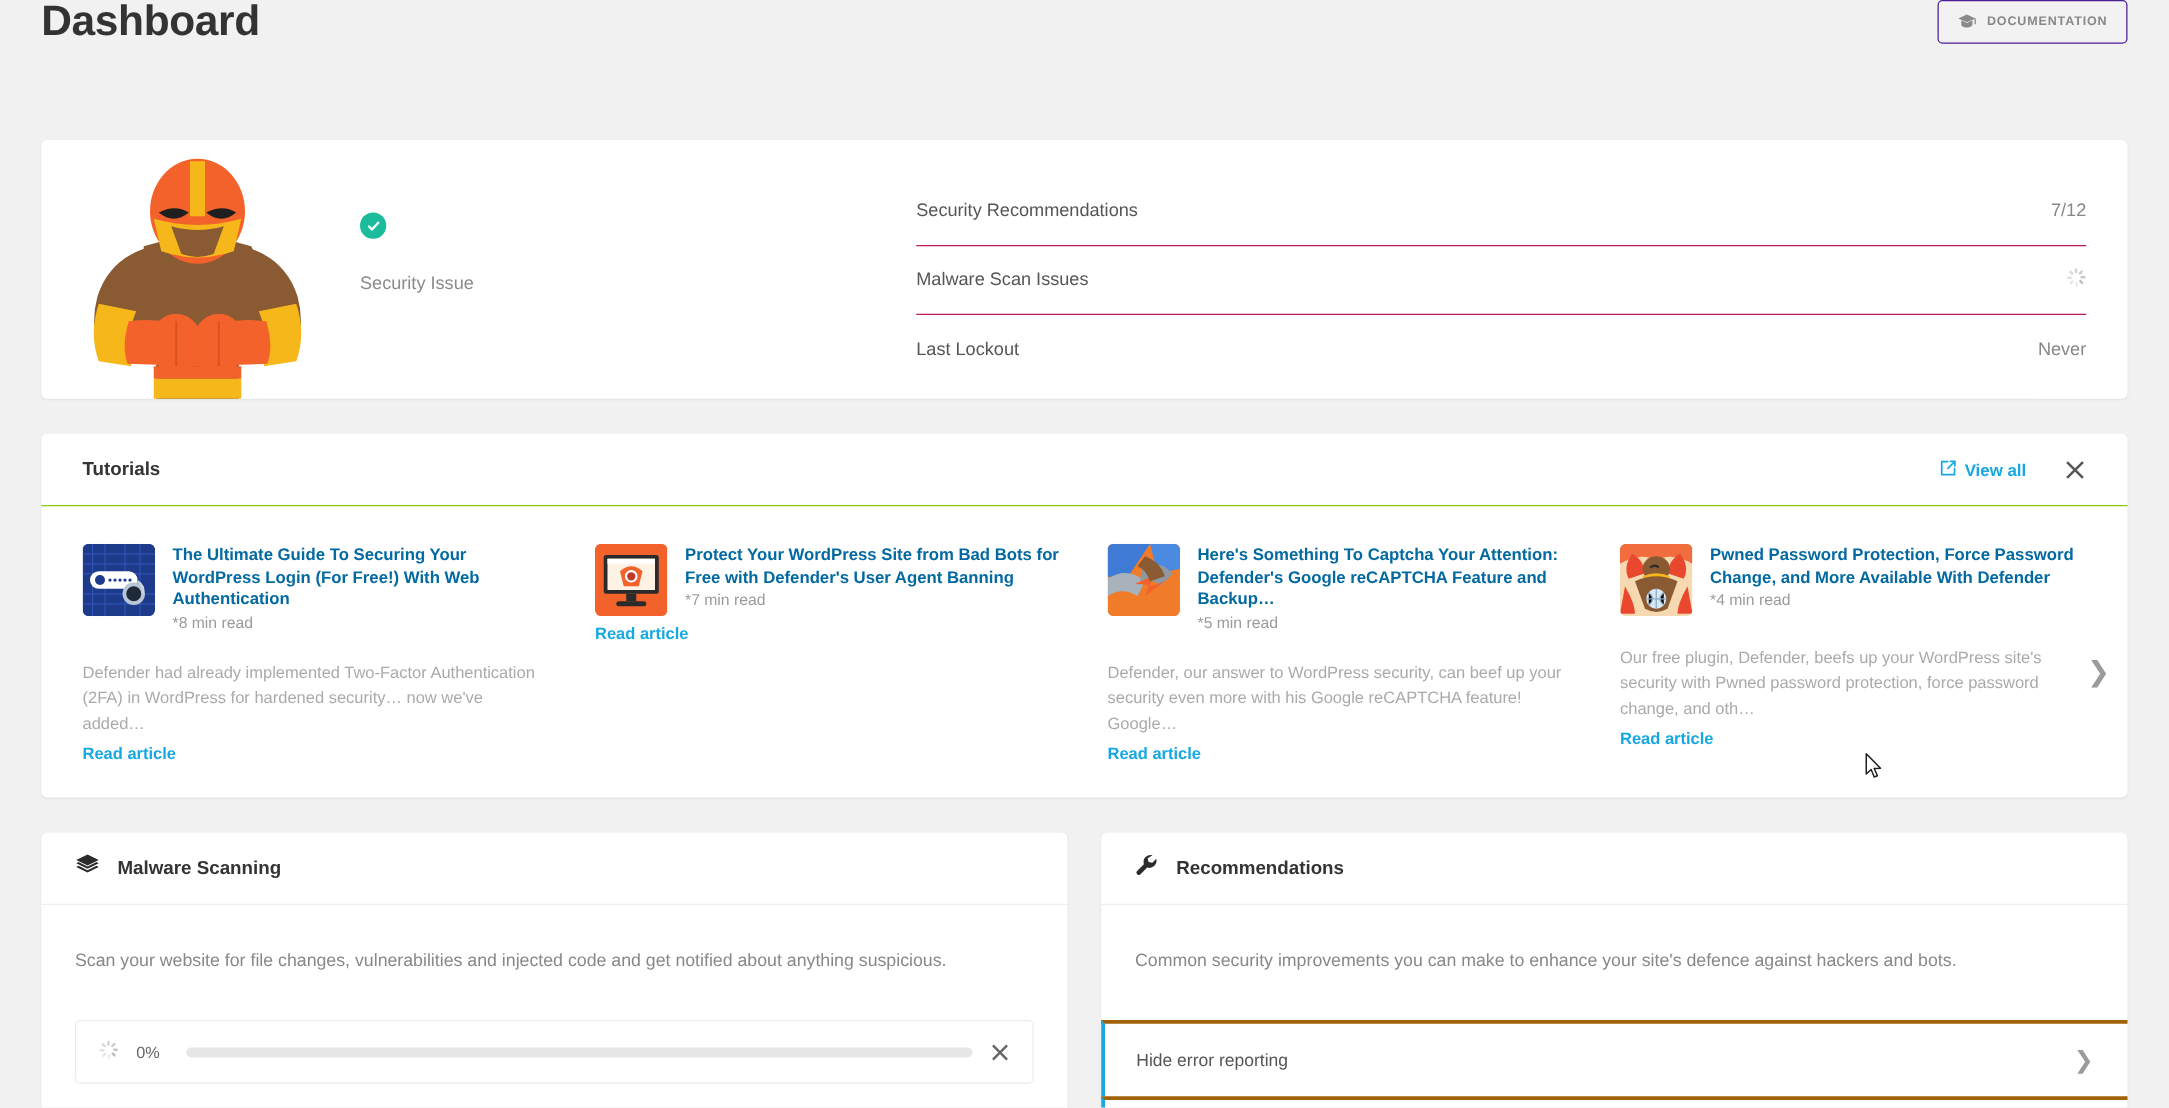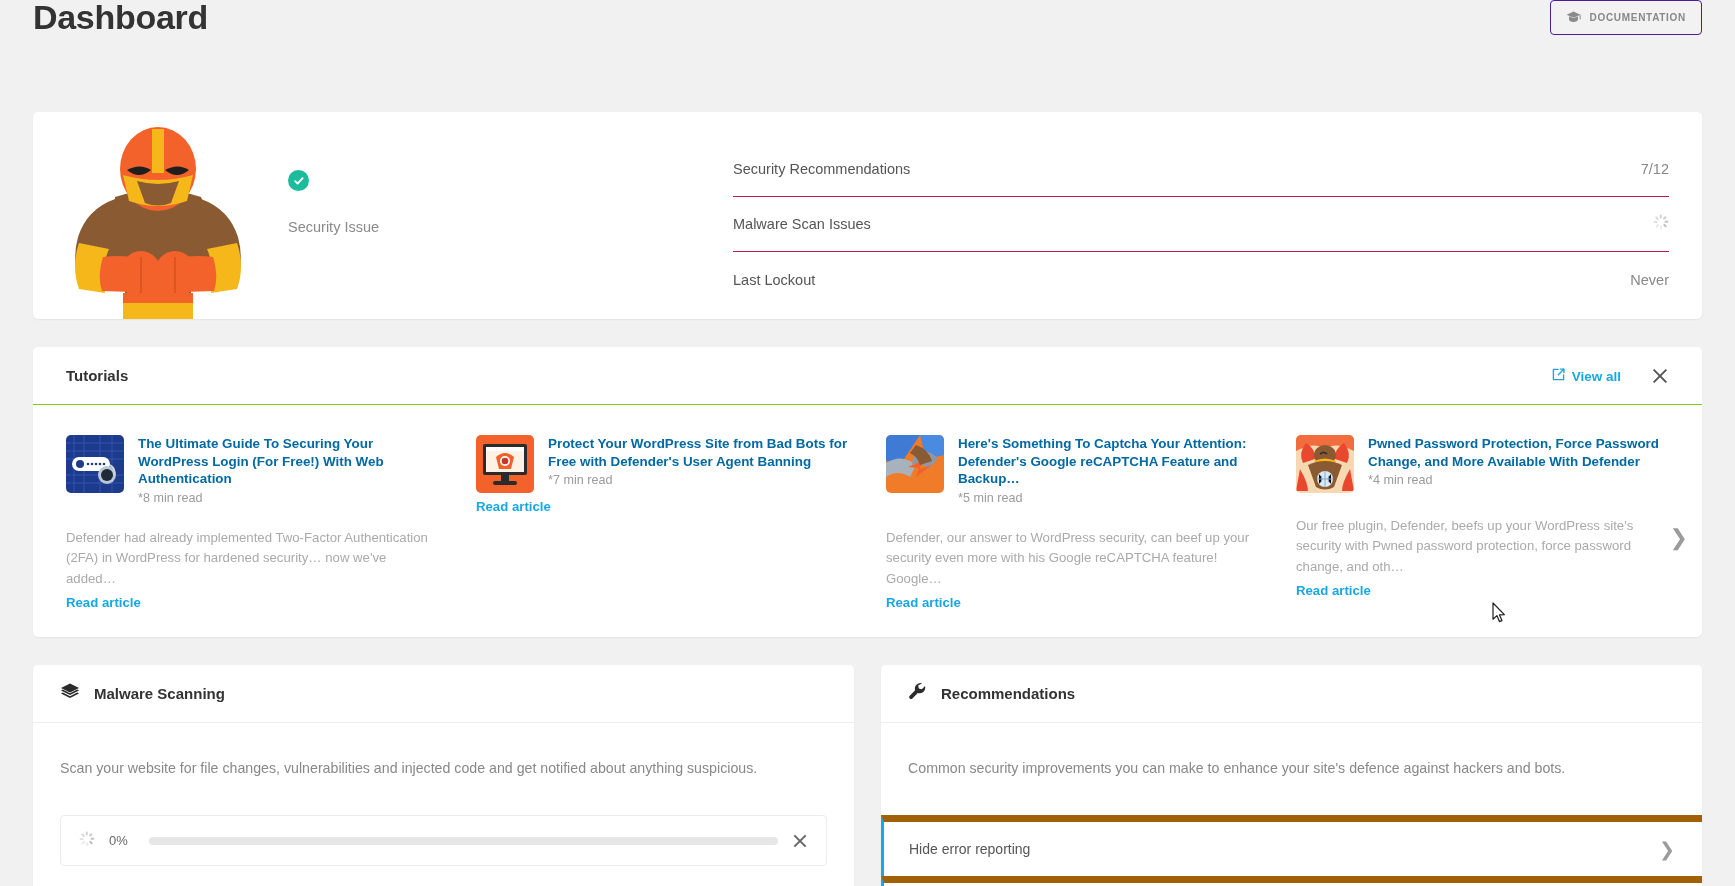--- a/index.html
+++ b/index.html
@@ -272,21 +272,21 @@
     color: #9b9b9b;
   }
 
   .rec-list { margin-top: 36px; }
   .rec-item {
     height: 61px;
     display: flex;
     align-items: center;
     justify-content: space-between;
     padding: 0 27px 0 25px;
-    border-top: 7px solid #a16207;
+    border-top: 3px solid #a16207;
     border-left: 3px solid #17A8E3;
     margin-left: -27px;
     margin-right: -27px;
     cursor: pointer;
   }
   .rec-label { font-size: 14px; color: #555555; }
   .rec-arrow { font-size: 19px; color: #9b9b9b; line-height: 1; }
 
   
   .cursor { position: absolute; left: 1492px; top: 602px; }

